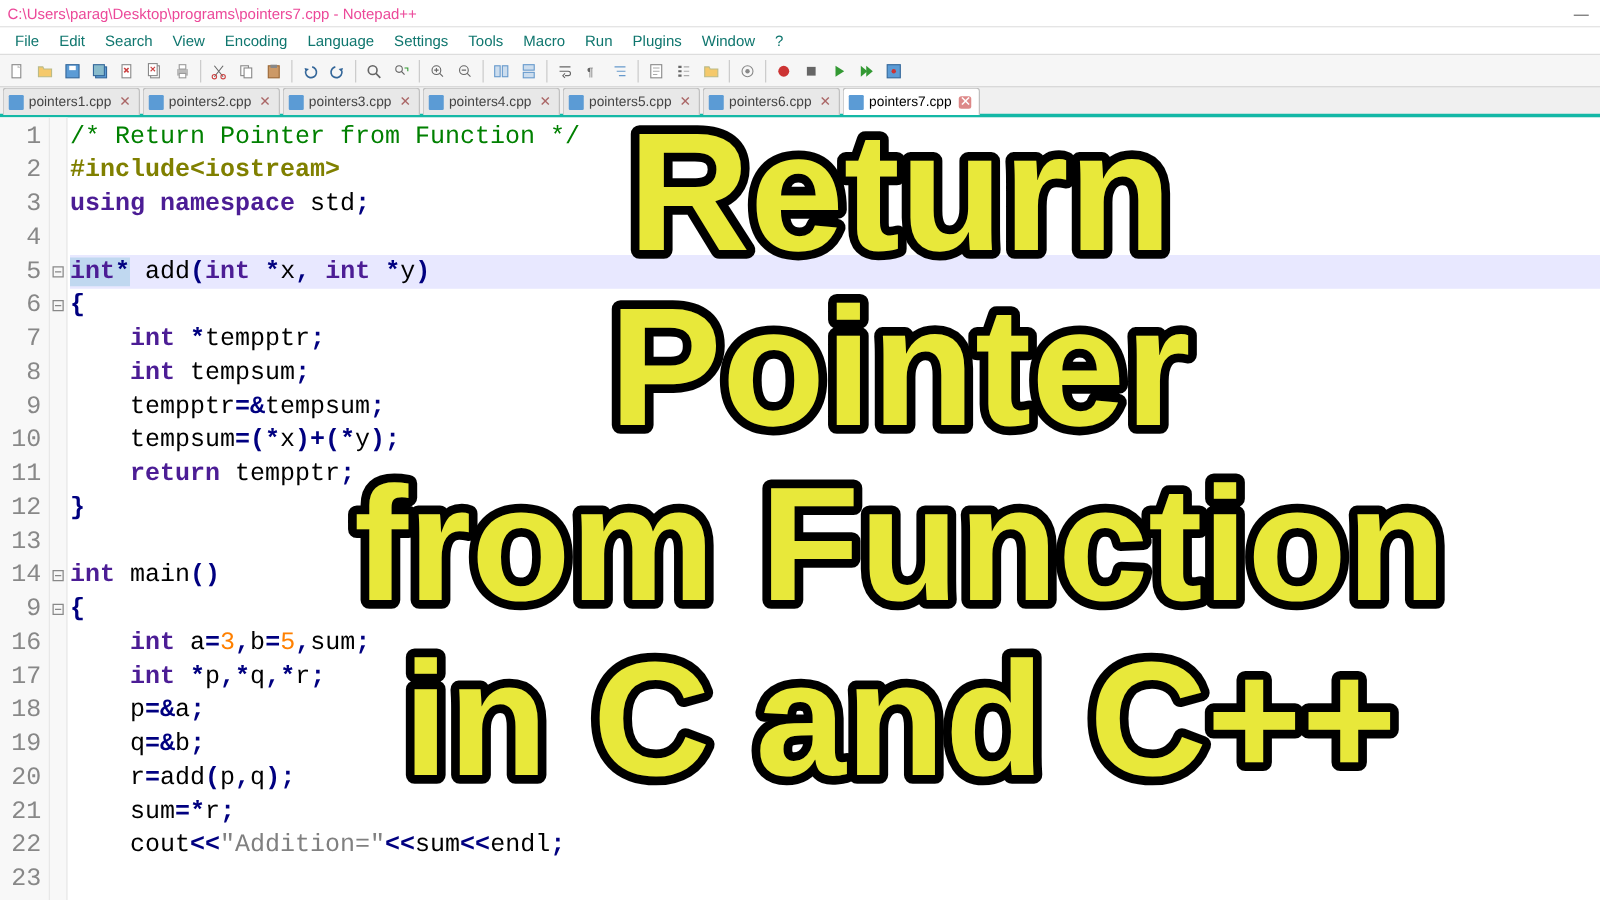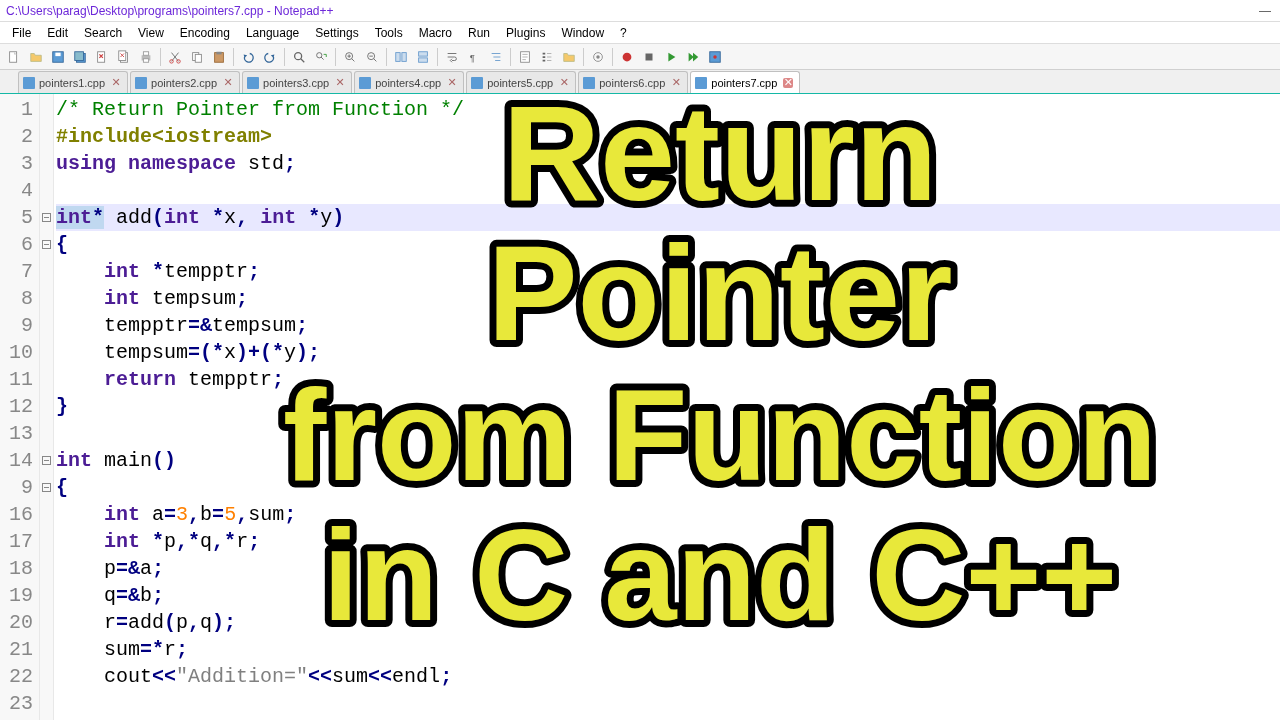--- a/index.html
+++ b/index.html
@@ -14,33 +14,33 @@
 }
 .titlebar {
   background: #fff;
   height: 22px;
   display: flex;
   align-items: center;
   justify-content: space-between;
   padding: 0 6px;
   border-bottom: 1px solid #ddd;
 }
-.title-text { color: #6d28d9; font-size: 12px; }
+.title-text { color: #ec4899; font-size: 12px; }
 .window-controls { display: flex; gap: 12px; color: #555; }
 .window-btn { width:18px;text-align:center;cursor:default;}
 .menubar {
   background: #fff;
   height: 22px;
   display: flex;
   align-items: center;
   gap: 4px;
   padding: 0 6px;
   border-bottom: 1px solid #ddd;
 }
-.menu-item { padding: 2px 6px; color: #000000; cursor: default; }
+.menu-item { padding: 2px 6px; color: #0f766e; cursor: default; }
 .toolbar {
   background: #f6f6f6;
   height: 26px;
   display: flex;
   align-items: center;
   gap: 2px;
   padding: 0 4px;
   border-bottom: 1px solid #d0d0d0;
 }
 .tool-btn {
@@ -48,23 +48,23 @@
   display: flex; align-items: center; justify-content: center;
   border: 1px solid transparent;
   border-radius: 2px;
 }
 .tool-btn svg { width: 14px; height: 14px; }
 .tool-sep { width:1px;height:18px;background:#ccc;margin:0 2px;}
 .tabbar {
   background: #f0f0f0;
   height: 24px;
   display: flex;
-  align-items: flex-end;
-  padding: 0 18px;
-  border-bottom: 1px solid #14b8a6;
+  align-items: flex-start;
+  padding: 0 2px;
+  border-bottom: 3px solid #14b8a6;
 }
 .tab {
   display: flex; align-items: center;
   height: 22px;
   padding: 0 6px 0 4px;
   background: #e8e8e8;
   border: 1px solid #c0c0c0;
   border-bottom: none;
   border-radius: 3px 3px 0 0;
   margin-right: 2px;

